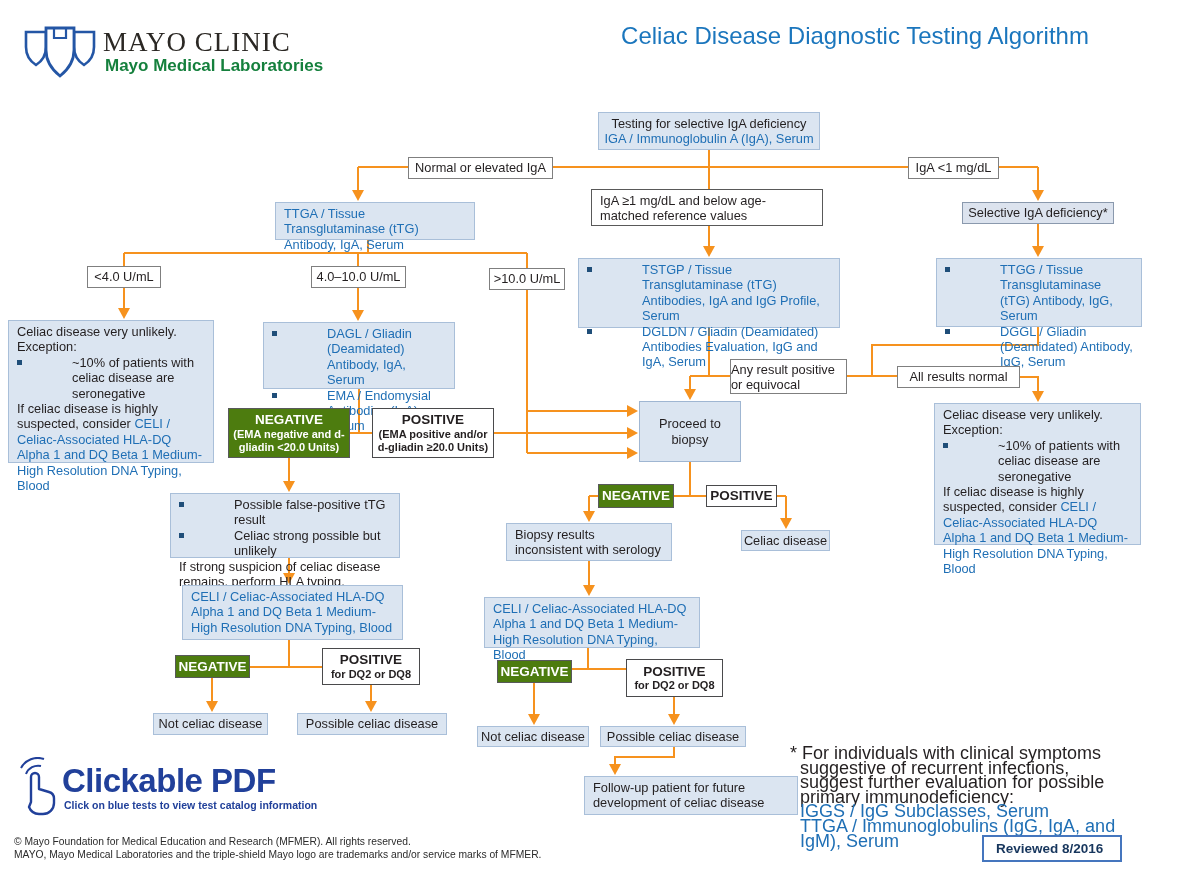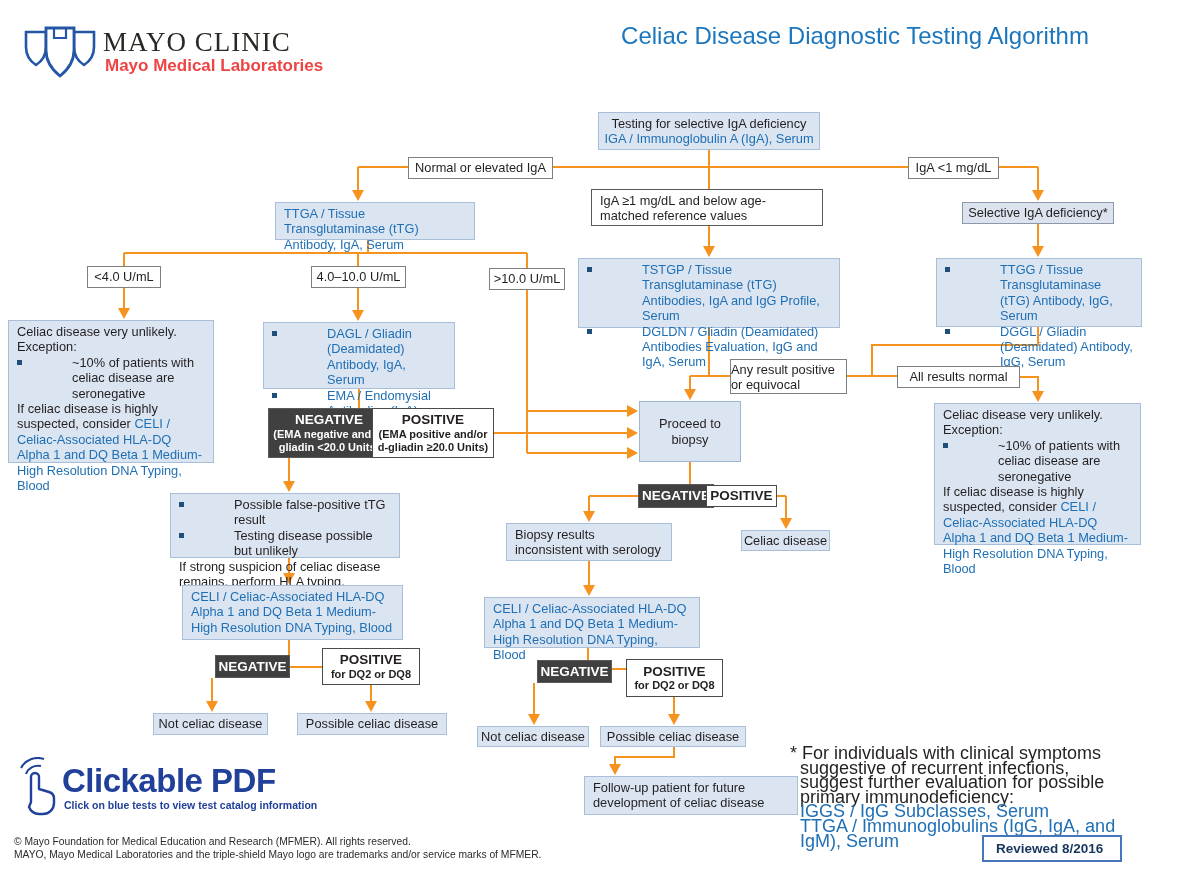--- a/index.html
+++ b/index.html
@@ -1,32 +1,32 @@
 <!DOCTYPE html>
 <html><head>
 <meta charset="utf-8">
 <style>
   html,body{margin:0;padding:0;background:#f2f2f2;}
   #canvas{position:relative;width:1181px;height:896px;background:#fff;margin:0 auto;
           font-family:"Liberation Sans",sans-serif;overflow:hidden;outline:1px solid #ddd;}
   .node{position:absolute;box-sizing:border-box;font-size:12.8px;line-height:15.4px;color:#231f20;z-index:2;}
   .fill{background:#dbe5f1;border:1px solid #a9bfd9;}
   .white{background:#fff;border:1px solid #7f7f7f;}
-  .dark{background:#404040;color:#fff;font-weight:bold;border:1px solid #58595b;margin-left:40px;}
+  .dark{background:#4d7c0f;color:#fff;font-weight:bold;border:1px solid #58595b;}
   .strong{border:1.5px solid #4a4a4c;}
   .center{display:flex;flex-direction:column;align-items:center;justify-content:center;text-align:center;}
   .pad{padding:3px 8px;}
   .blue{color:#1f6fb5;}
   .bull{display:flex;text-align:left;gap:44px;}
   .sq{width:5px;height:5px;background:#1f4e79;margin:5px 6px 0 0;flex:0 0 5px;}
   .sub{font-size:11px;line-height:13px;font-weight:bold;}
   svg.lines{position:absolute;left:0;top:0;z-index:1;}
   .brand-title{position:absolute;left:103px;top:27px;font-family:"Liberation Serif",serif;
                font-size:27px;letter-spacing:1px;color:#2b2824;}
-  .brand-sub{position:absolute;left:105px;top:56px;font-size:17px;font-weight:bold;color:#ef4444;}
+  .brand-sub{position:absolute;left:105px;top:56px;font-size:17px;font-weight:bold;color:#15803d;}
   .page-title{position:absolute;left:605px;top:22px;width:500px;text-align:center;
               font-size:24px;color:#1b76bd;}
   .footnote{position:absolute;left:790px;top:746px;width:345px;font-size:18px;line-height:14.6px;color:#231f20;}
   .footnote .star{padding-left:10px;text-indent:-10px;}
   .footnote .lnk{padding-left:10px;}
   .cpdf-title{position:absolute;left:62px;top:762px;font-size:33px;font-weight:600;color:#21409a;letter-spacing:-0.5px;}
   .cpdf-sub{position:absolute;left:64px;top:799px;font-size:10.5px;font-weight:bold;color:#21409a;}
   .footer{position:absolute;left:14px;top:836px;font-size:10.3px;line-height:12.6px;color:#2b2b2b;}
   .reviewed{position:absolute;left:982px;top:835px;width:140px;height:27px;border:2.5px solid #4576be;
             background:#fff;display:flex;align-items:center;padding-left:12px;box-sizing:border-box;
@@ -212,21 +212,21 @@
     <span>Celiac disease</span>
   </div>
 
   <div class="node fill pad" style="left:170px;top:493px;width:230px;height:65px;">
     <div class="bull">
       <span class="sq"></span>
       <span>Possible false-positive tTG result</span>
     </div>
     <div class="bull">
       <span class="sq"></span>
-      <span>Testing disease possible but unlikely</span>
+      <span>Celiac strong possible but unlikely</span>
     </div>
     <div>If strong suspicion of celiac disease remains, perform HLA typing.</div>
   </div>
 
   <div class="node fill pad" style="left:182px;top:585px;width:221px;height:55px;">
     <span class="blue">CELI / Celiac-Associated HLA-DQ Alpha 1 and DQ Beta 1 Medium-High Resolution DNA Typing, Blood</span>
   </div>
   <div class="node fill pad" style="left:484px;top:597px;width:216px;height:51px;">
     <span class="blue">CELI / Celiac-Associated HLA-DQ Alpha 1 and DQ Beta 1 Medium-High Resolution DNA Typing, Blood</span>
   </div>

